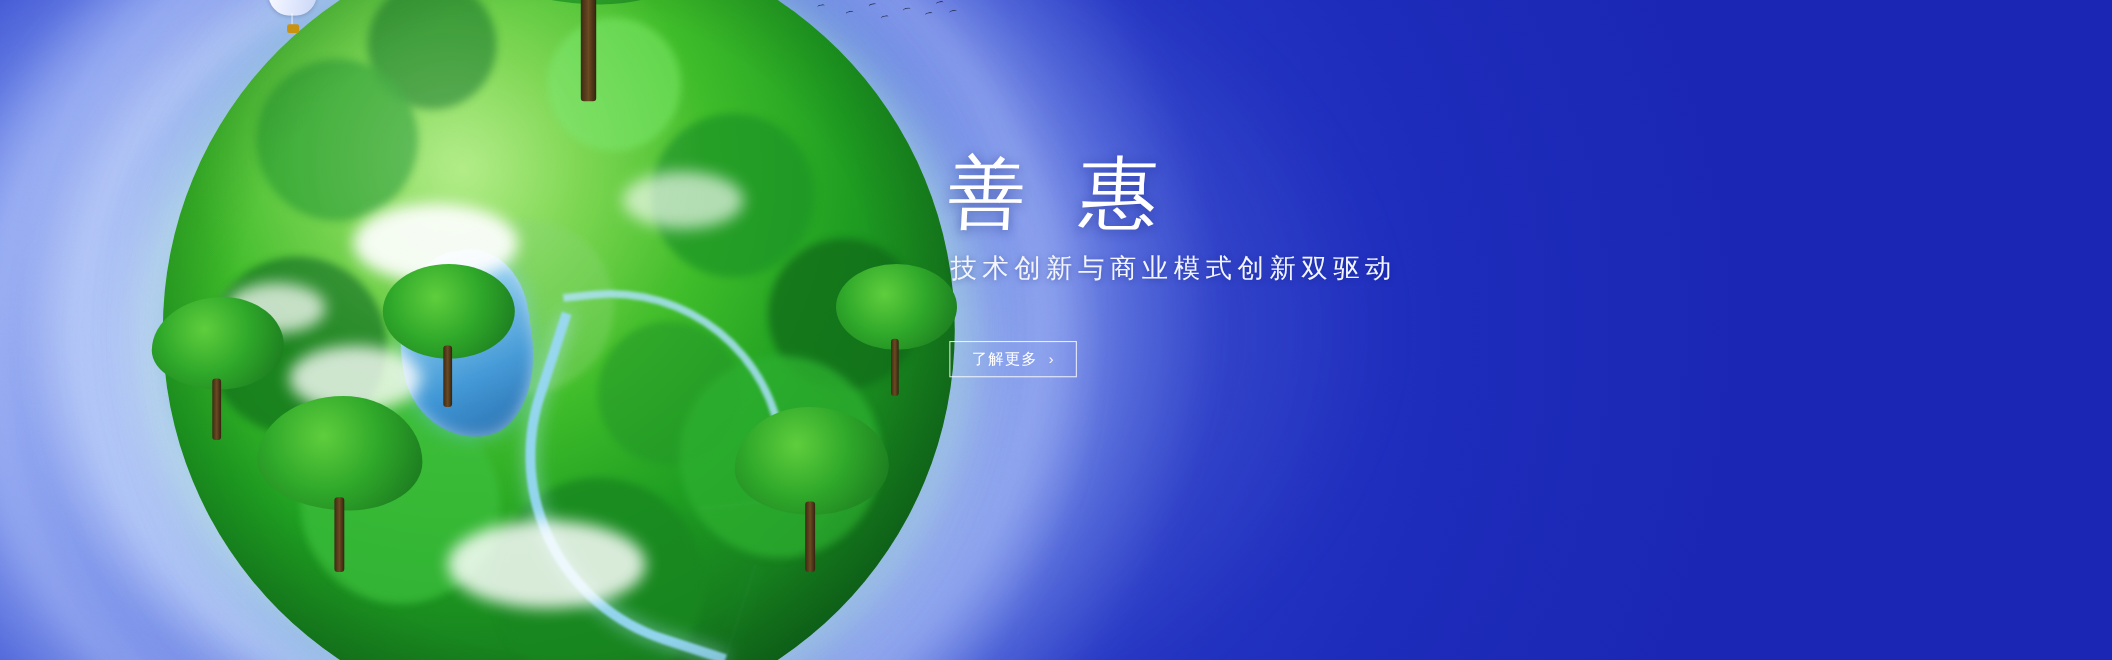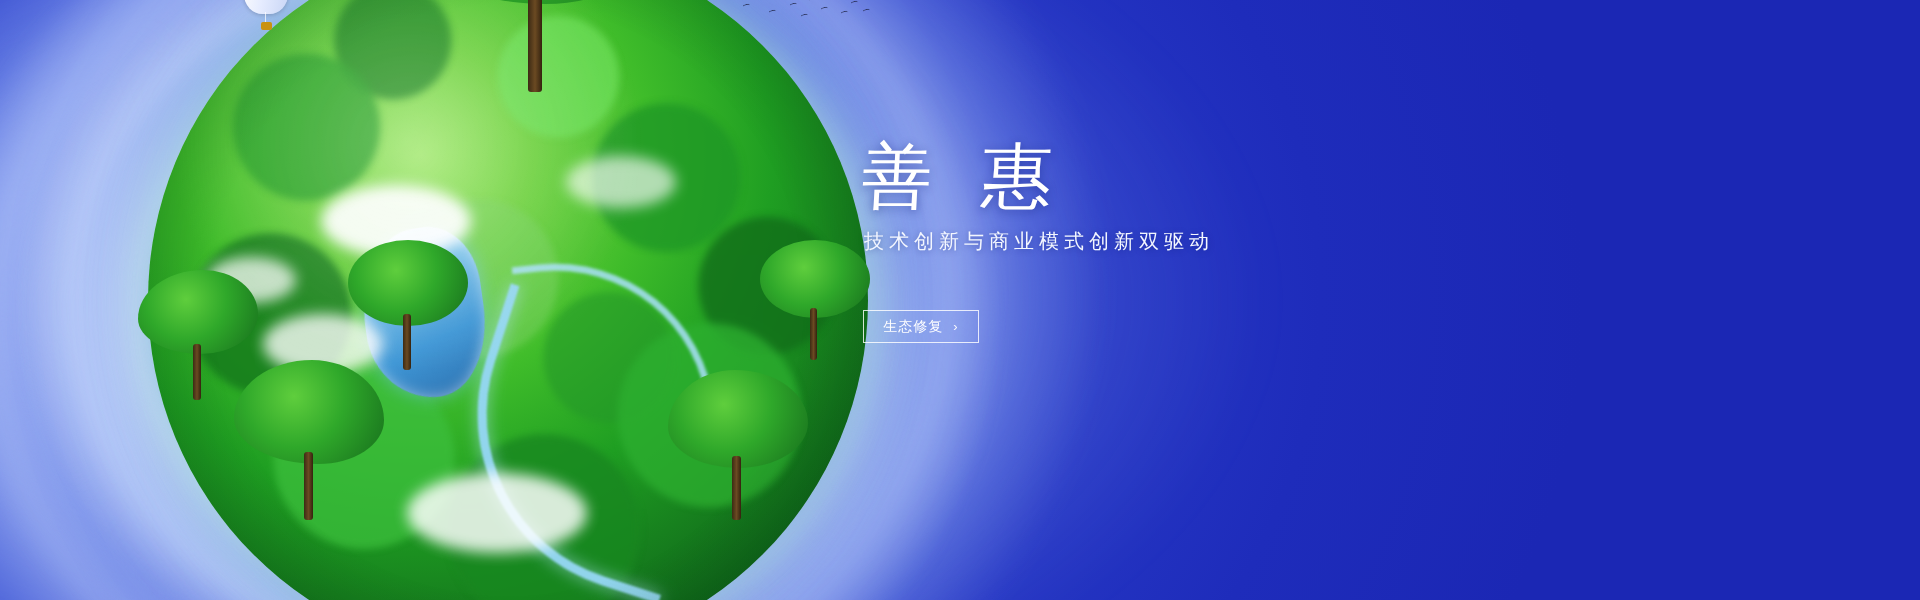--- a/index.html
+++ b/index.html
@@ -195,21 +195,21 @@
     font-family:"Liberation Serif","DejaVu Serif",serif;
     font-size:38px;line-height:1;font-weight:400;
     letter-spacing:7px;
     padding-bottom:4px;
     text-shadow:0 2px 8px rgba(10,25,110,.4);
   }
   .hl-gap{display:inline-block;width:44px;}
 
   .subtitle{
     position:absolute;left:2px;top:228px;width:700px;
-    font-size:20px;letter-spacing:5px;font-weight:400;
+    font-size:24px;letter-spacing:5px;font-weight:400;
     color:#f3f6ff;
     white-space:nowrap;
     text-shadow:0 1px 6px rgba(10,25,110,.40);
     font-family:Liberation Serif, serif;
   }
   .desc{
     position:absolute;left:2px;top:273px;width:700px;
     font-size:16px;letter-spacing:.4px;font-weight:400;
     color:#eaf0ff;
     white-space:nowrap;
@@ -310,18 +310,18 @@
       <span class="hl-gap"></span>
       <span class="hl-group">
         <span class="hl-big">惠</span>
       </span>
     </div>
 
     <div class="subtitle">技术创新与商业模式创新双驱动</div>
 
 
     <button class="cta">
-      <span>生态修复</span>
+      <span>了解更多</span>
       <span class="chev">›</span>
     </button>
 
   </div>
 </div>
 
 </body></html>

